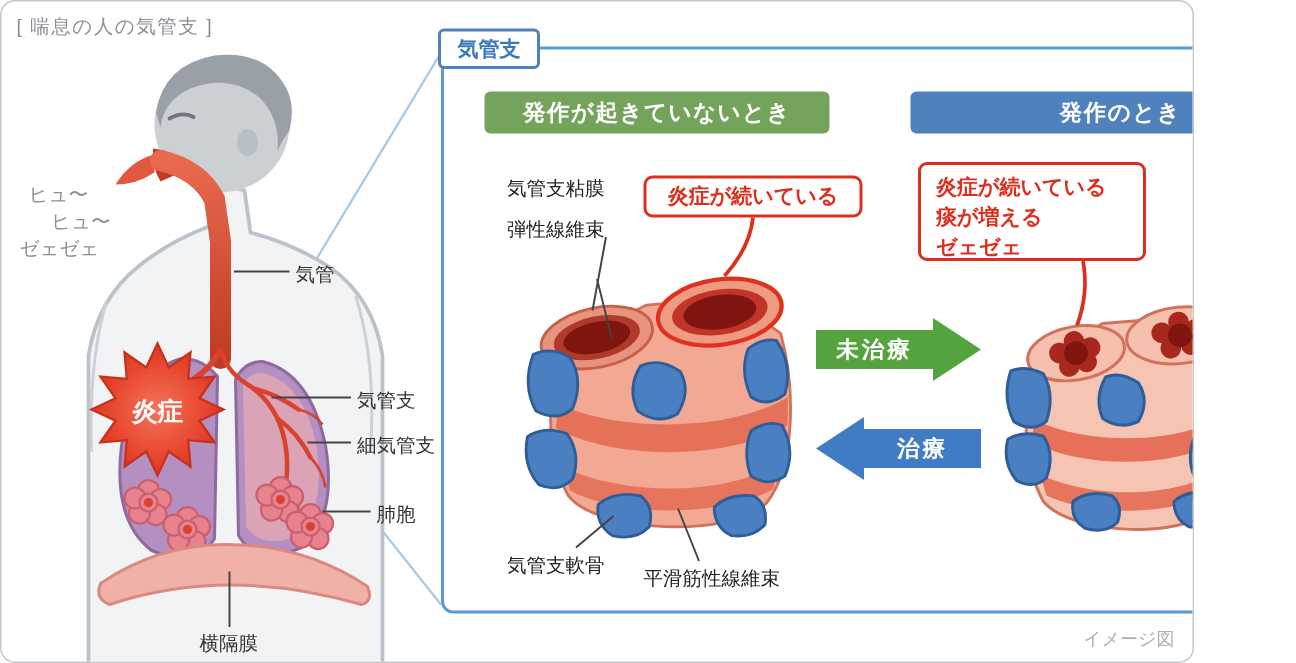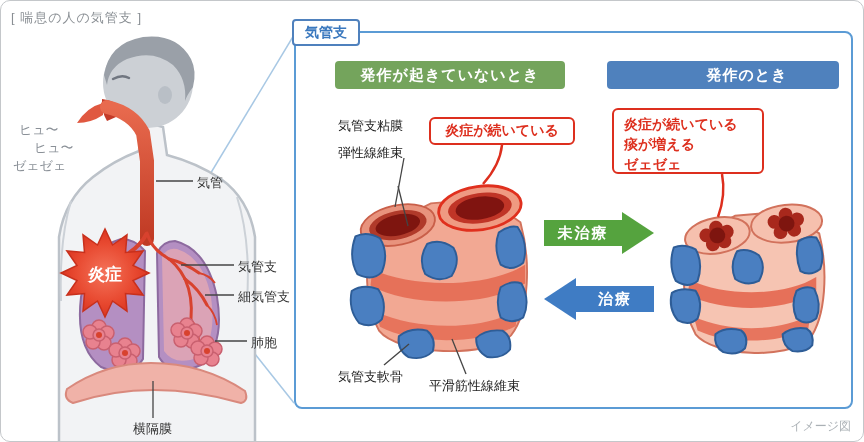--- a/index.html
+++ b/index.html
@@ -1,18 +1,18 @@
 <!DOCTYPE html>
 <html style="--green_header: #74a45c; --blue_header: #4f81bd; --panel_border: #5b9bd5; --callout_red: #dd2f1e; --arrow_green: #55a33e; --arrow_blue: #3f7cc4; --inflammation_red: #e13b27;"><head>
 <meta charset="utf-8">
 <style>
   * { margin:0; padding:0; box-sizing:border-box; }
   html,body { background:#fff; }
   body { font-family:"Liberation Sans","DejaVu Sans",sans-serif; }
-  .canvas { position:relative; width:864px; height:442px; background:#fff;
+  .canvas { position:relative; width:796px; height:442px; background:#fff;
             border:1px solid #c4c7ca; border-radius:10px; overflow:hidden; }
   .abs { position:absolute; }
 
   .title { left:10px; top:8px; color:#8a8f94; font-size:13px; letter-spacing:1px; }
   .watermark { right:12px; bottom:6px; color:#aab0b5; font-size:12px;text-align:right; }
 
   .wheeze { color:#8a9097; font-size:13px; }
   .fig-label { color:#333; font-size:13px; white-space:nowrap; z-index:4; }
   .inflammation-label { width:44px; text-align:center; color:#fff; font-size:17px;
                         font-weight:bold; z-index:4; }
@@ -20,21 +20,21 @@
   .panel { left:293px; top:30px; width:559px; height:378px; background:#fff;
            border:2px solid var(--panel_border,#5b9bd5); border-radius:8px; }
   .panel-tag { left:291px; top:18px; width:68px; height:27px; background:#fff;
                border:2px solid var(--blue_header,#4f81bd); border-radius:4px;
                color:#3a78be; font-weight:bold; font-size:14px;
                display:flex; align-items:center; justify-content:center; z-index:6; }
 
   .section-header { height:28px; border-radius:4px; color:#fff; font-weight:bold;
                     font-size:15px; display:flex; align-items:center; justify-content:center;
                     letter-spacing:1px; z-index:2; }
-  .header-green { background:var(--green_header,#74a45c);margin-left:12px; }
+  .header-green { background:var(--green_header,#74a45c); }
   .header-blue  { background:var(--blue_header,#4f81bd);padding-left:48px; }
 
   .callout { background:#fff; border:2px solid var(--callout_red,#dd2f1e); border-radius:6px;
              color:var(--callout_red,#dd2f1e); font-weight:bold; font-size:14px; z-index:4; }
   .callout-left { display:flex; align-items:center; justify-content:center; }
   .callout-right { padding:5px 10px; line-height:1.42; }
   .callout-right span { display:block; }
 
   .plabel { color:#222; font-size:13px; white-space:nowrap; z-index:4; }
 

